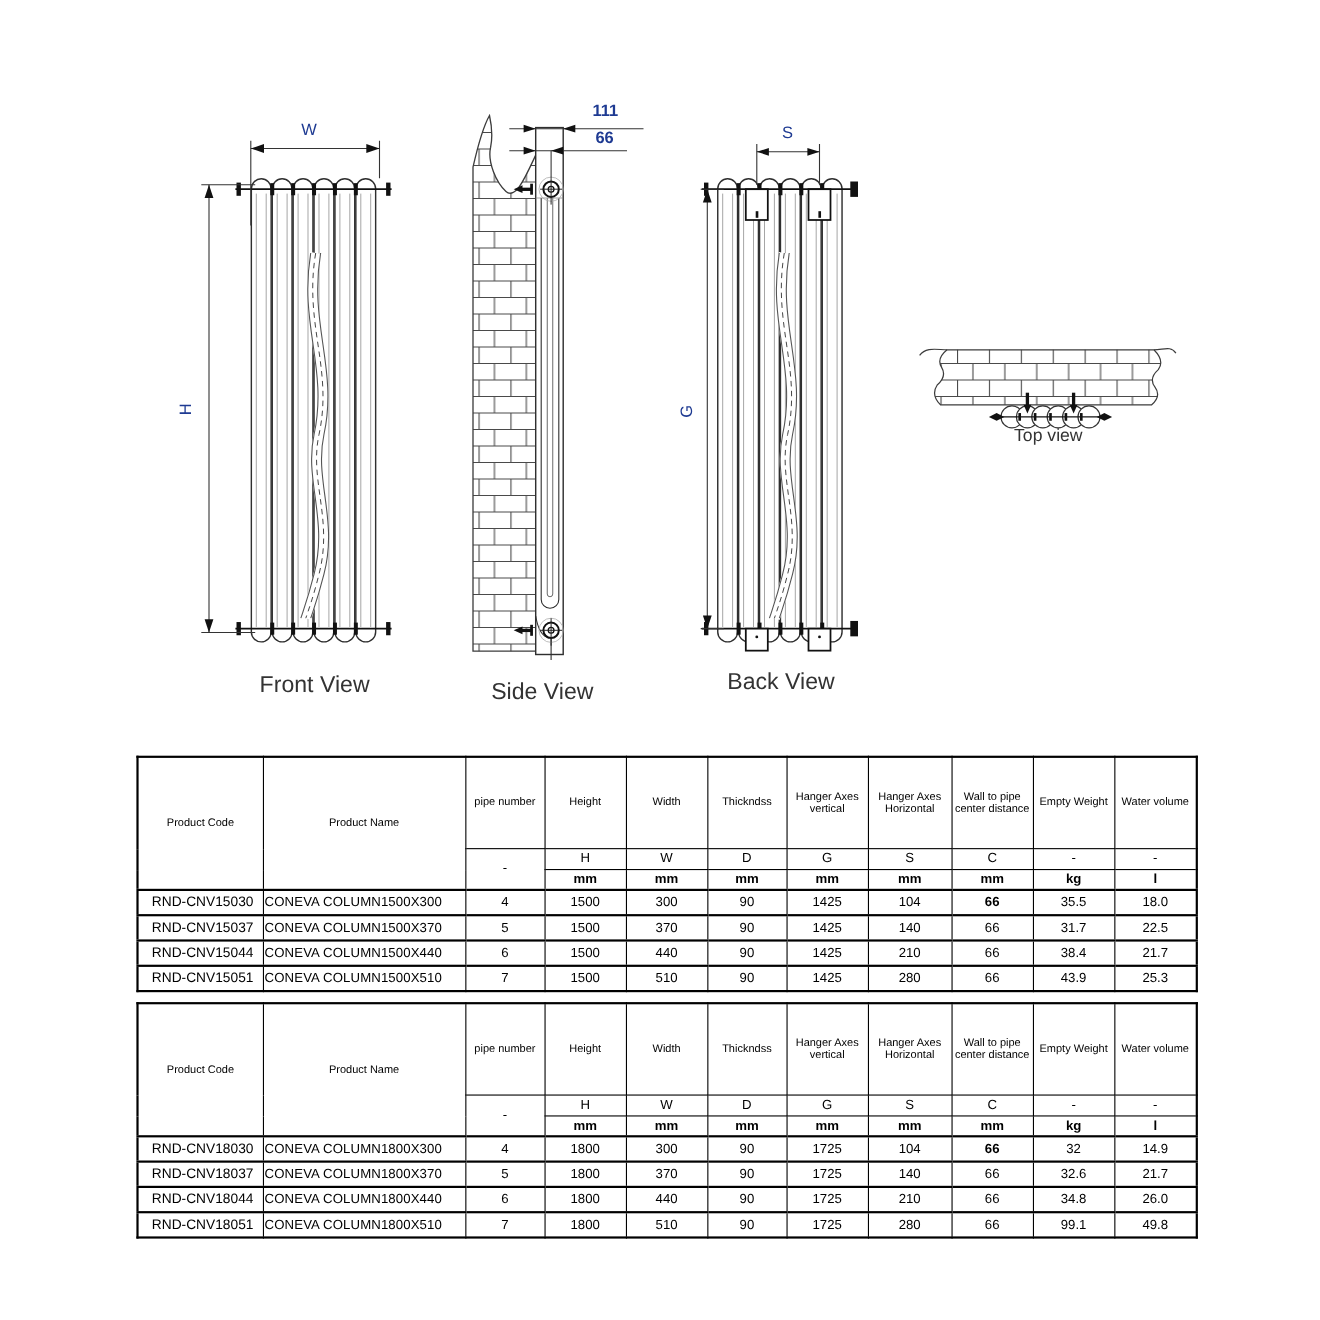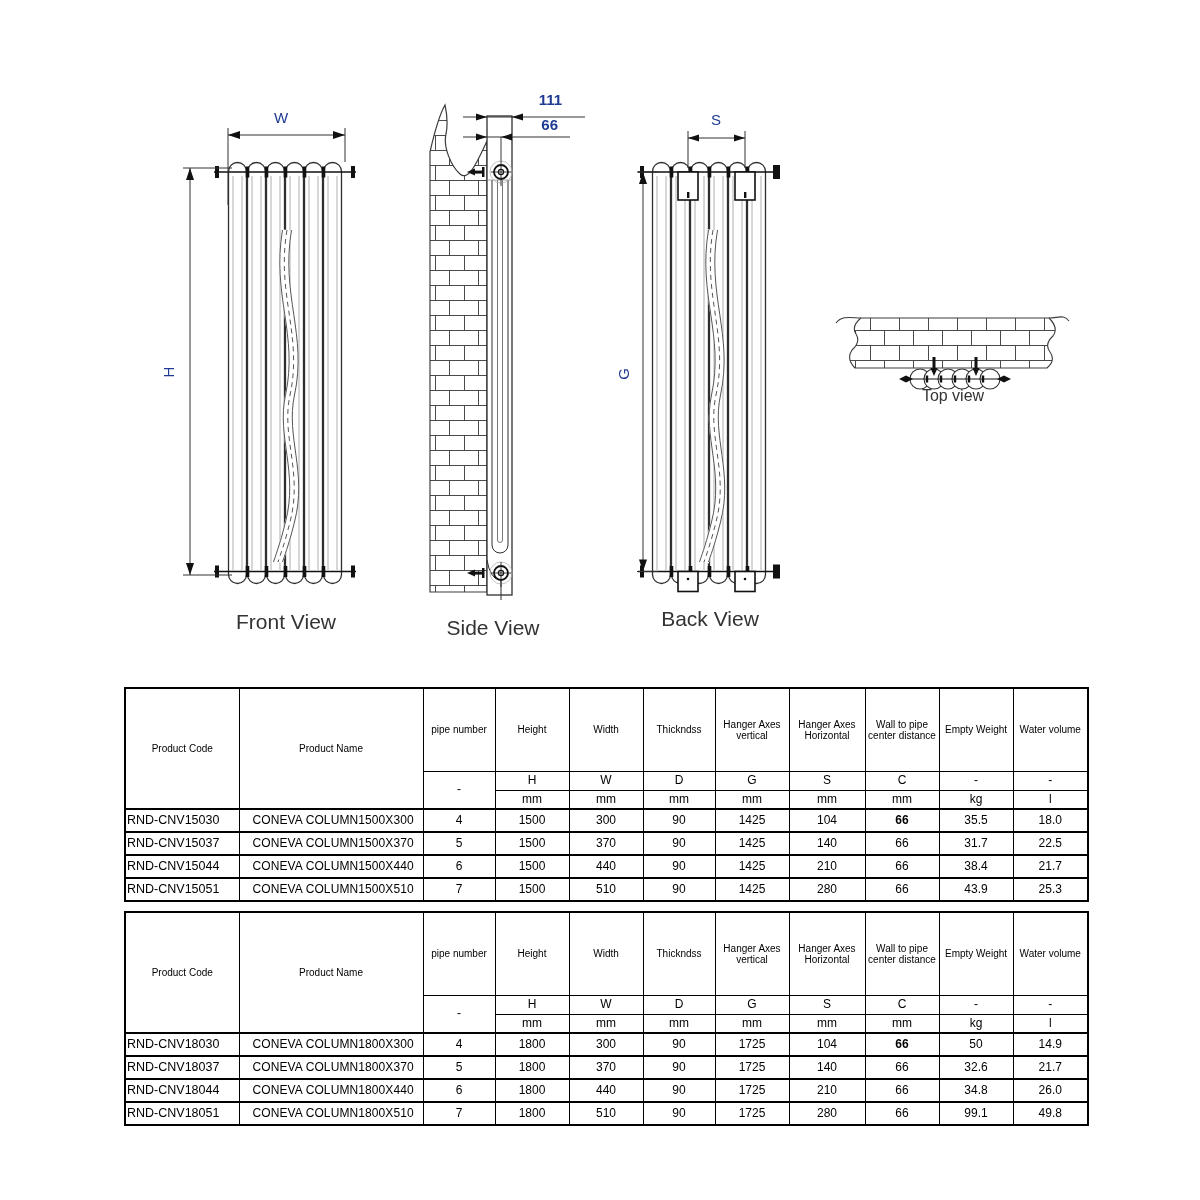--- a/index.html
+++ b/index.html
@@ -18,25 +18,25 @@
   table.spec{
     border-collapse:collapse;table-layout:fixed;width:963px;
     border:2px solid #000;margin-bottom:9px;
   }
   table.spec th, table.spec td{
     border:1px solid #000;padding:0;text-align:center;vertical-align:middle;
     font-weight:normal;font-size:12px;line-height:1.15;overflow:hidden;
   }
   table.spec tr.r-label th{height:82px;font-size:10px;}
   table.spec tr.r-sym th{height:18px;font-size:12px;}
-  table.spec tr.r-unit th{height:17px;font-size:12px;}
+  table.spec tr.r-unit th{height:17px;font-size:12px;font-weight:bold;}
   table.spec tbody td{height:21px;}
   table.spec tbody tr td{border-top:2px solid #000;}
-  table.spec td.c0{text-align:left;padding-left:1px;font-size:12.5px;white-space:nowrap;}
-  table.spec td.c1{text-align:left;padding-left:13px;font-size:12px;white-space:nowrap;letter-spacing:0.1px;}
+  table.spec td.c0{text-align:left;padding-left:12px;font-size:12.5px;white-space:nowrap;}
+  table.spec td.c1{text-align:left;padding-left:1px;font-size:12px;white-space:nowrap;letter-spacing:0.1px;}
   table.spec .bold{font-weight:bold;}
 </style>
 </head>
 <body>
 
 <svg class="drawings" width="1200" height="665" viewBox="0 0 1200 665">
   <defs>
     <pattern id="bp" patternUnits="userSpaceOnUse" width="29" height="30">
       <path d="M0,0.5 H29 M0,15.5 H29 M14.5,0 V15 M0.5,15 V30" stroke="#4a4a4a" stroke-width="1" fill="none"></path>
     </pattern>
@@ -405,21 +405,21 @@
         <tr>
           <td class="c0">RND-CNV18030</td>
           <td class="c1">CONEVA COLUMN1800X300</td>
           <td>4</td>
           <td>1800</td>
           <td>300</td>
           <td>90</td>
           <td>1725</td>
           <td>104</td>
           <td class="bold">66</td>
-          <td>50</td>
+          <td>32</td>
           <td>14.9</td>
         </tr>
         <tr>
           <td class="c0">RND-CNV18037</td>
           <td class="c1">CONEVA COLUMN1800X370</td>
           <td>5</td>
           <td>1800</td>
           <td>370</td>
           <td>90</td>
           <td>1725</td>

